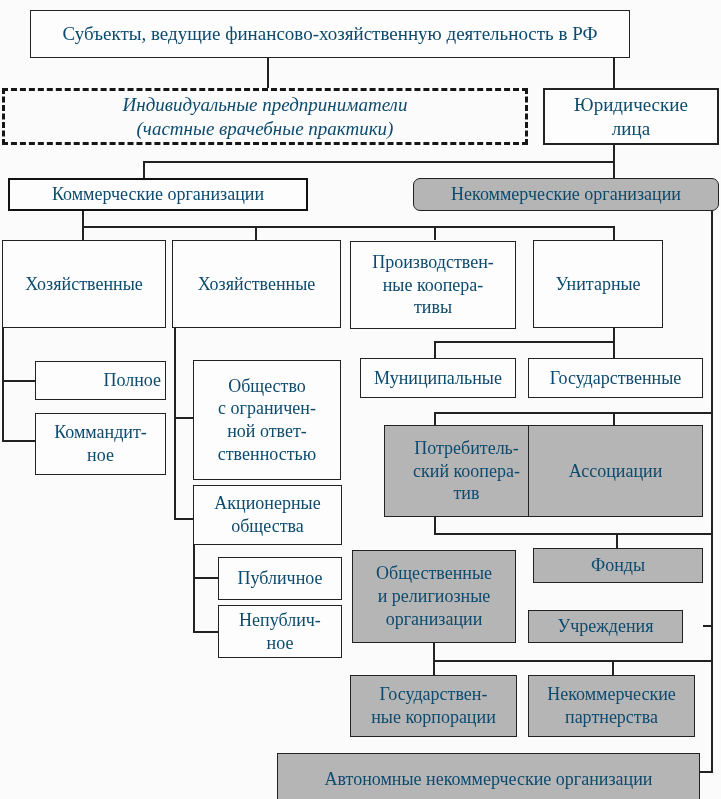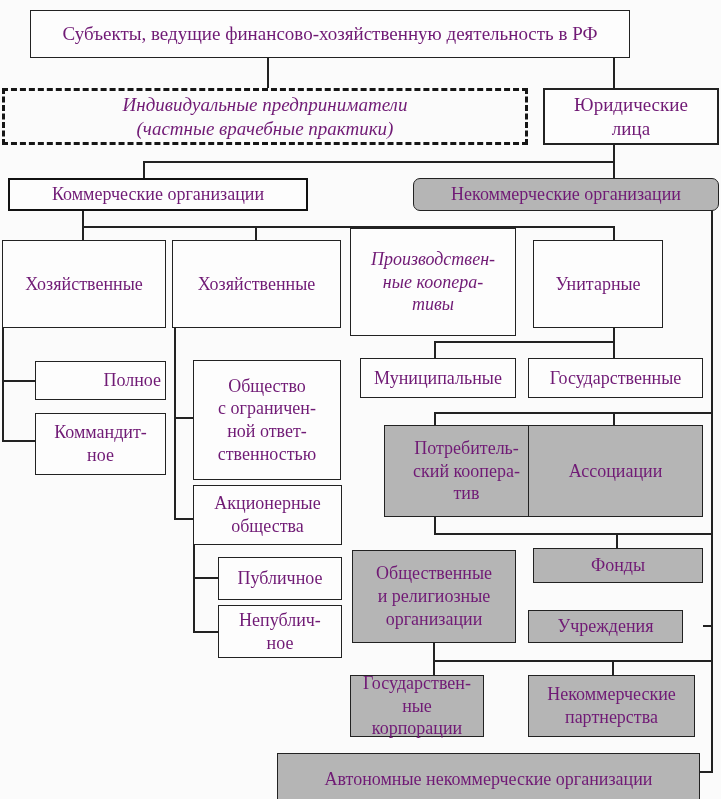--- a/index.html
+++ b/index.html
@@ -1,18 +1,18 @@
 <!DOCTYPE html>
 <html><head>
 <meta charset="utf-8">
 <style>
   html,body{margin:0;padding:0;background:#ffffff;}
   .canvas{
     position:relative;width:721px;height:799px;background:#fbfbfb;
-    font-family:"Liberation Serif","DejaVu Serif",serif;color:#701a75;overflow:hidden;
+    font-family:"Liberation Serif","DejaVu Serif",serif;color:#0c4a6e;overflow:hidden;
   }
   .node{
     position:absolute;box-sizing:border-box;border:1.5px solid #222;background:#fdfdfd;
     display:flex;align-items:center;justify-content:center;text-align:center;
     font-size:18px;line-height:1.26;white-space:pre-line;padding:1px 4px;
   }
   .node.big{font-size:19px;}
   .node.gray{background:#b5b5b5;}
   .node.thick{border-width:2.5px;border-color:#111;}
   .node.dashed{border:3px dashed #161616;background:transparent;font-style:italic;font-size:19px;}
@@ -96,21 +96,21 @@
   </div>
 
   <div class="node" style="left:2px;top:240px;width:164px;height:88px;">
     <span>Хозяйственные</span>
   </div>
 
   <div class="node" style="left:172px;top:240px;width:169px;height:88px;">
     <span>Хозяйственные</span>
   </div>
 
-  <div class="node" style="left:350px;top:228px;width:166px;height:108px;font-style:italic;">
+  <div class="node" style="left:350px;top:241px;width:166px;height:88px;">
     <span>Производствен-
 ные коопера-
 тивы</span>
   </div>
 
   <div class="node" style="left:533px;top:240px;width:130px;height:88px;">
     <span>Унитарные</span>
   </div>
 
   <div class="node" style="left:35px;top:361px;width:131px;height:39px;justify-content:flex-end;">
@@ -168,21 +168,21 @@
   <div class="node gray" style="left:352px;top:550px;width:164px;height:93px;">
     <span>Общественные
 и религиозные
 организации</span>
   </div>
 
   <div class="node gray" style="left:528px;top:610px;width:155px;height:33px;">
     <span>Учреждения</span>
   </div>
 
-  <div class="node gray" style="left:350px;top:675px;width:134px;height:62px;">
+  <div class="node gray" style="left:350px;top:675px;width:167px;height:62px;">
     <span>Государствен-
 ные корпорации</span>
   </div>
 
   <div class="node gray" style="left:528px;top:675px;width:167px;height:62px;">
     <span>Некоммерческие
 партнерства</span>
   </div>
 
   <div class="node gray" style="left:277px;top:753px;width:423px;height:53px;">

